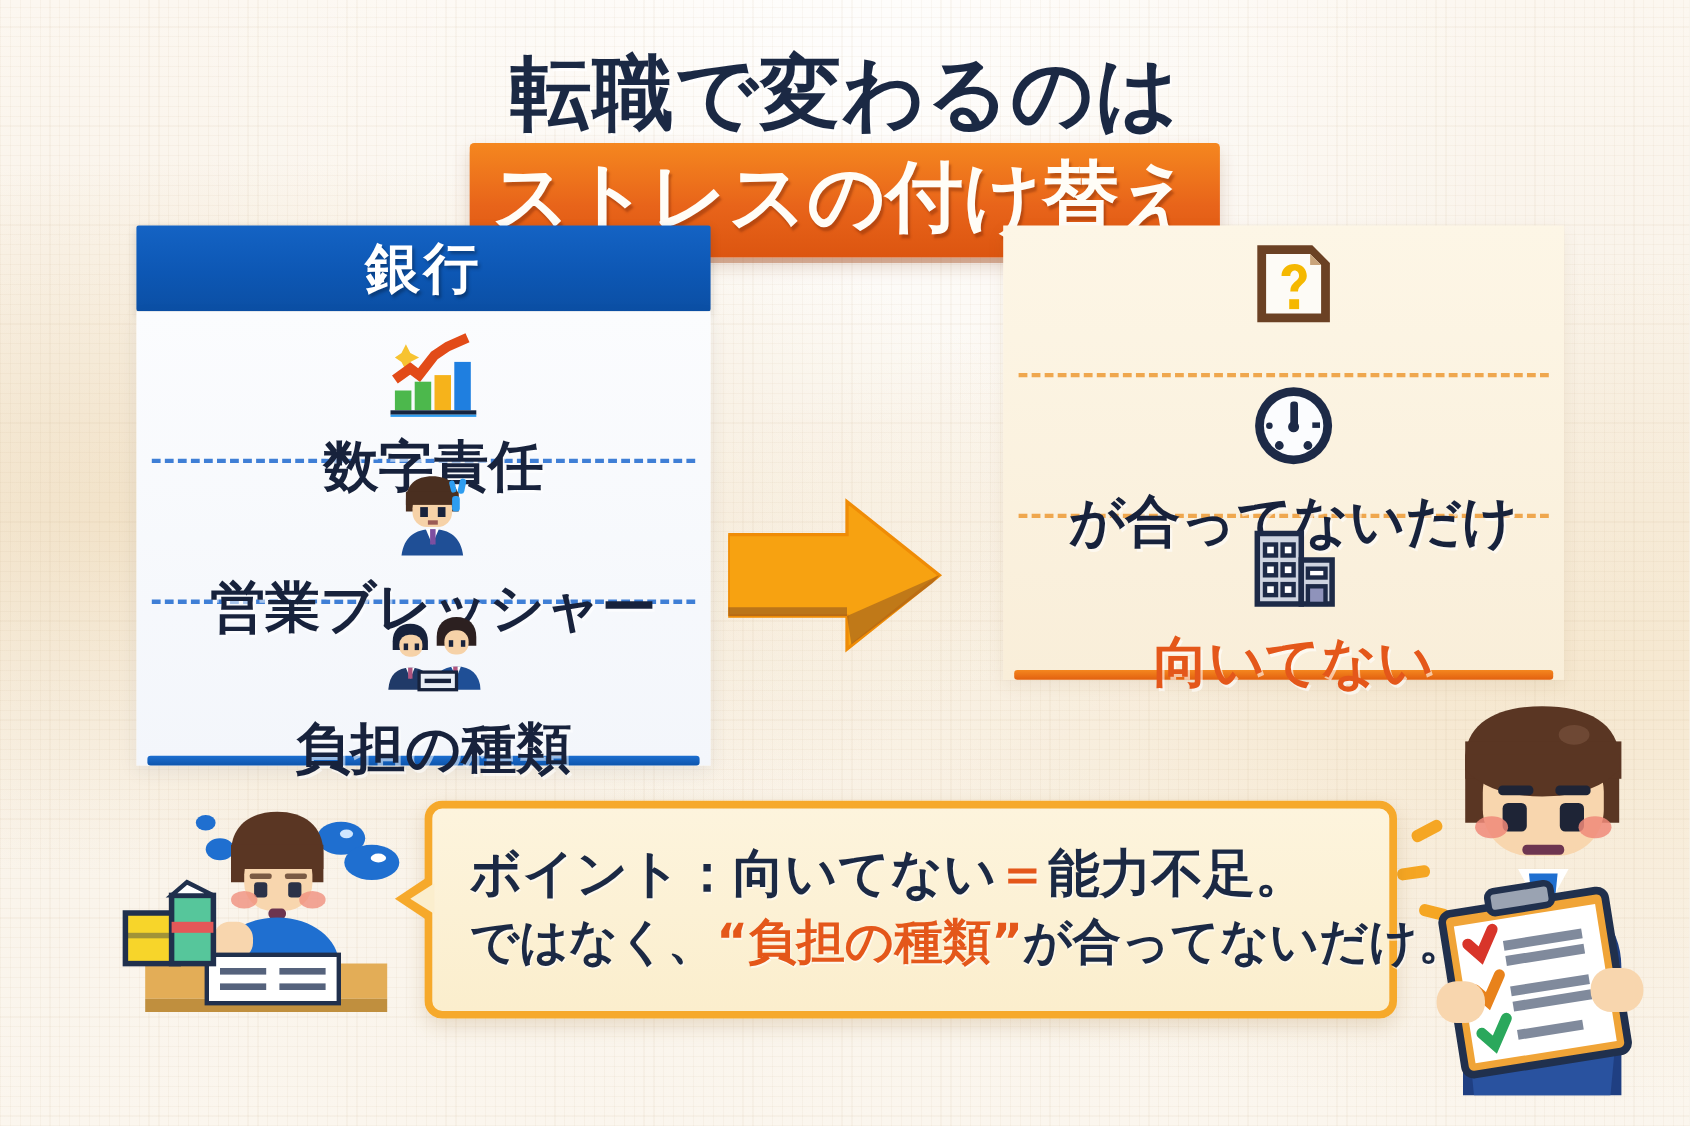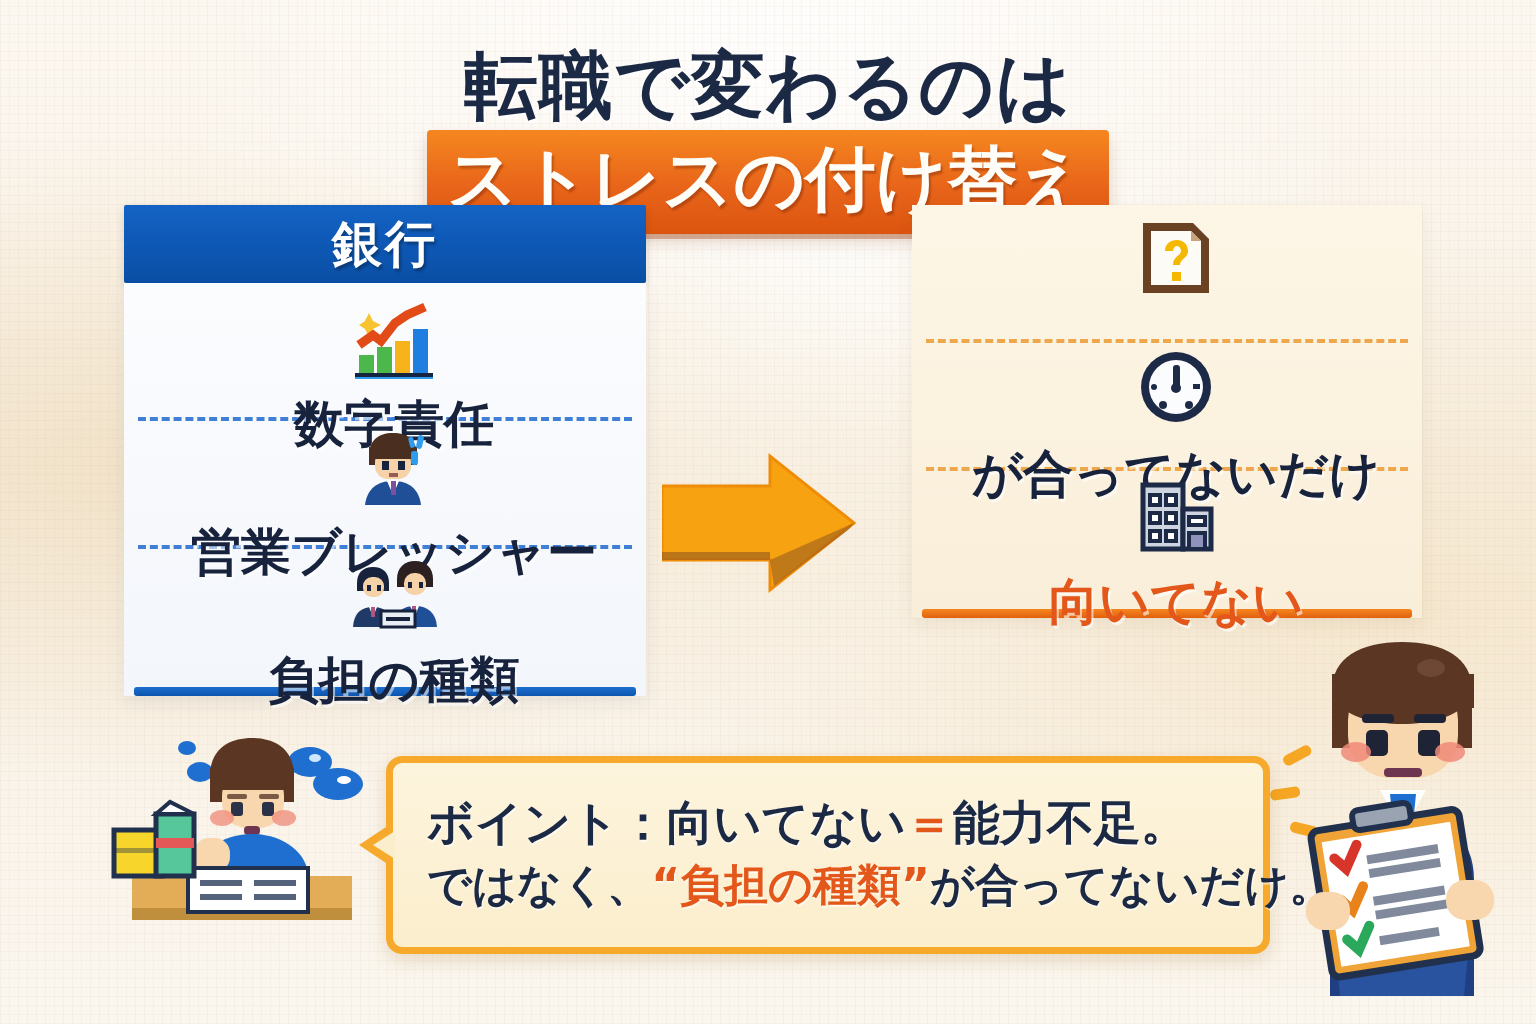--- a/index.html
+++ b/index.html
@@ -99,21 +99,21 @@
   #card-other .baseline{background:linear-gradient(180deg,#f5871f,#e2600f);}
 
   
   .ico{width:86px;height:86px;flex:0 0 86px;position:relative;}
 
   
   #flow-arrow{position:absolute;left:662px;top:452px;width:196px;height:142px;}
 
   
   #callout{
-    position:absolute;left:386px;top:756px;width:884px;height:198px;
+    position:absolute;left:386px;top:728px;width:884px;height:198px;
     background:linear-gradient(180deg,#fdf4dd 0%,#fbeecd 100%);
     border:7px solid #f6a92b;
     border-radius:16px;
     box-shadow:0 7px 18px rgba(150,100,30,.18);
     box-sizing:border-box;
     display:flex;flex-direction:column;justify-content:center;
     padding:6px 26px 10px 34px;
   }
   #callout .tail{
     position:absolute;left:-34px;top:62px;width:0;height:0;

